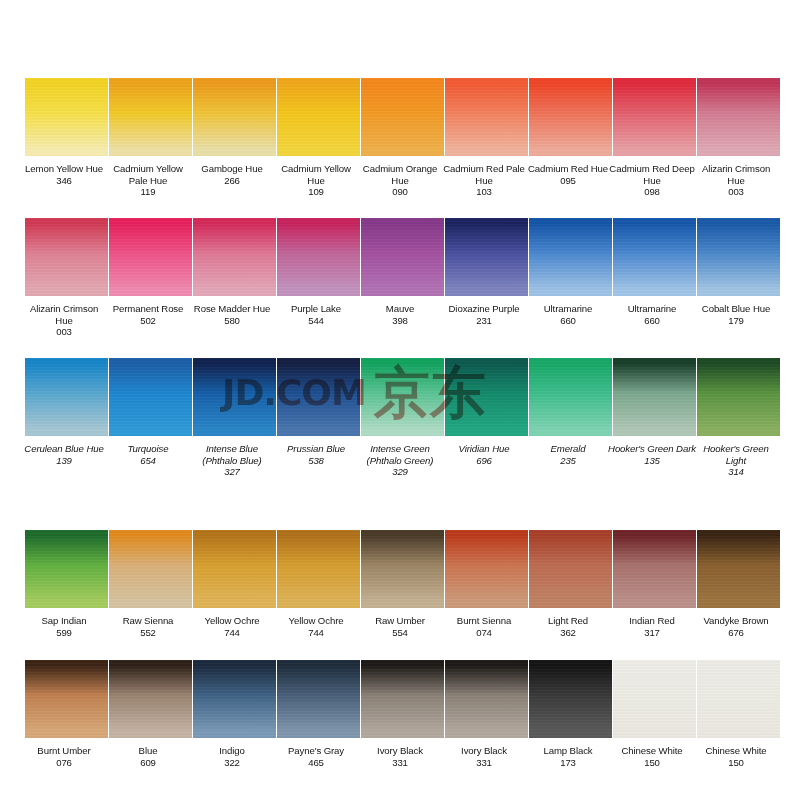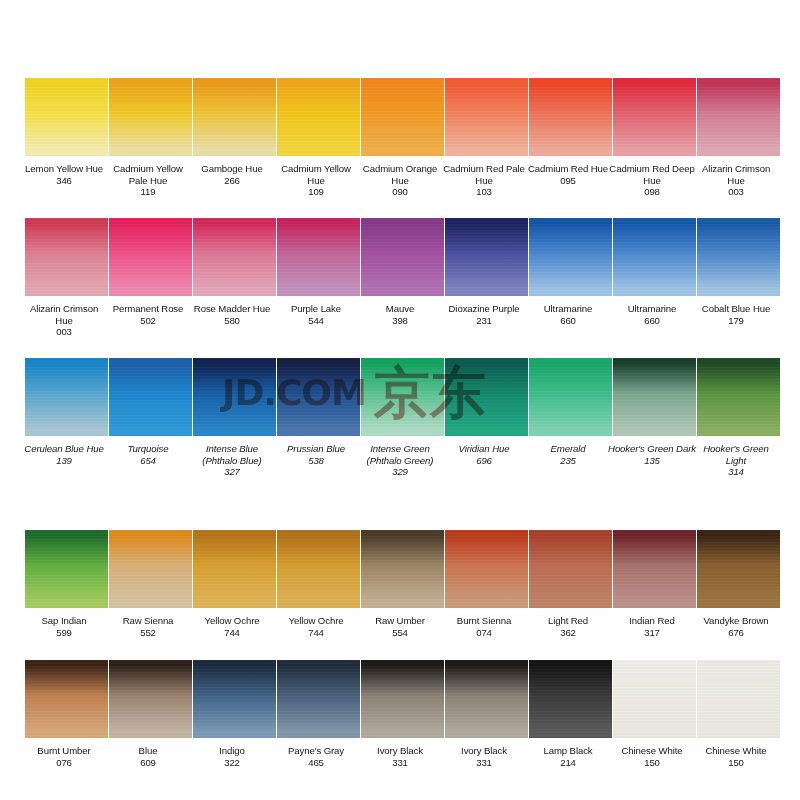--- a/index.html
+++ b/index.html
@@ -505,21 +505,21 @@
             <span class="nm">Ivory Black</span>
             <span class="code">331</span>
           </div>
         </div>
         <div class="cell">
           <div class="swatch" style="background: linear-gradient(rgb(20, 20, 20) 0%, rgb(20, 20, 20) 7%, rgb(58, 58, 58) 45%, rgb(90, 90, 90) 92%, rgb(90, 90, 90) 100%);">
             <div class="noise"></div>
           </div>
           <div class="label">
             <span class="nm">Lamp Black</span>
-            <span class="code">214</span>
+            <span class="code">173</span>
           </div>
         </div>
         <div class="cell">
           <div class="swatch" style="background: linear-gradient(rgb(238, 236, 230) 0%, rgb(238, 236, 230) 7%, rgb(236, 235, 228) 45%, rgb(234, 232, 225) 92%, rgb(234, 232, 225) 100%);">
             <div class="noise"></div>
           </div>
           <div class="label">
             <span class="nm">Chinese White</span>
             <span class="code">150</span>
           </div>

